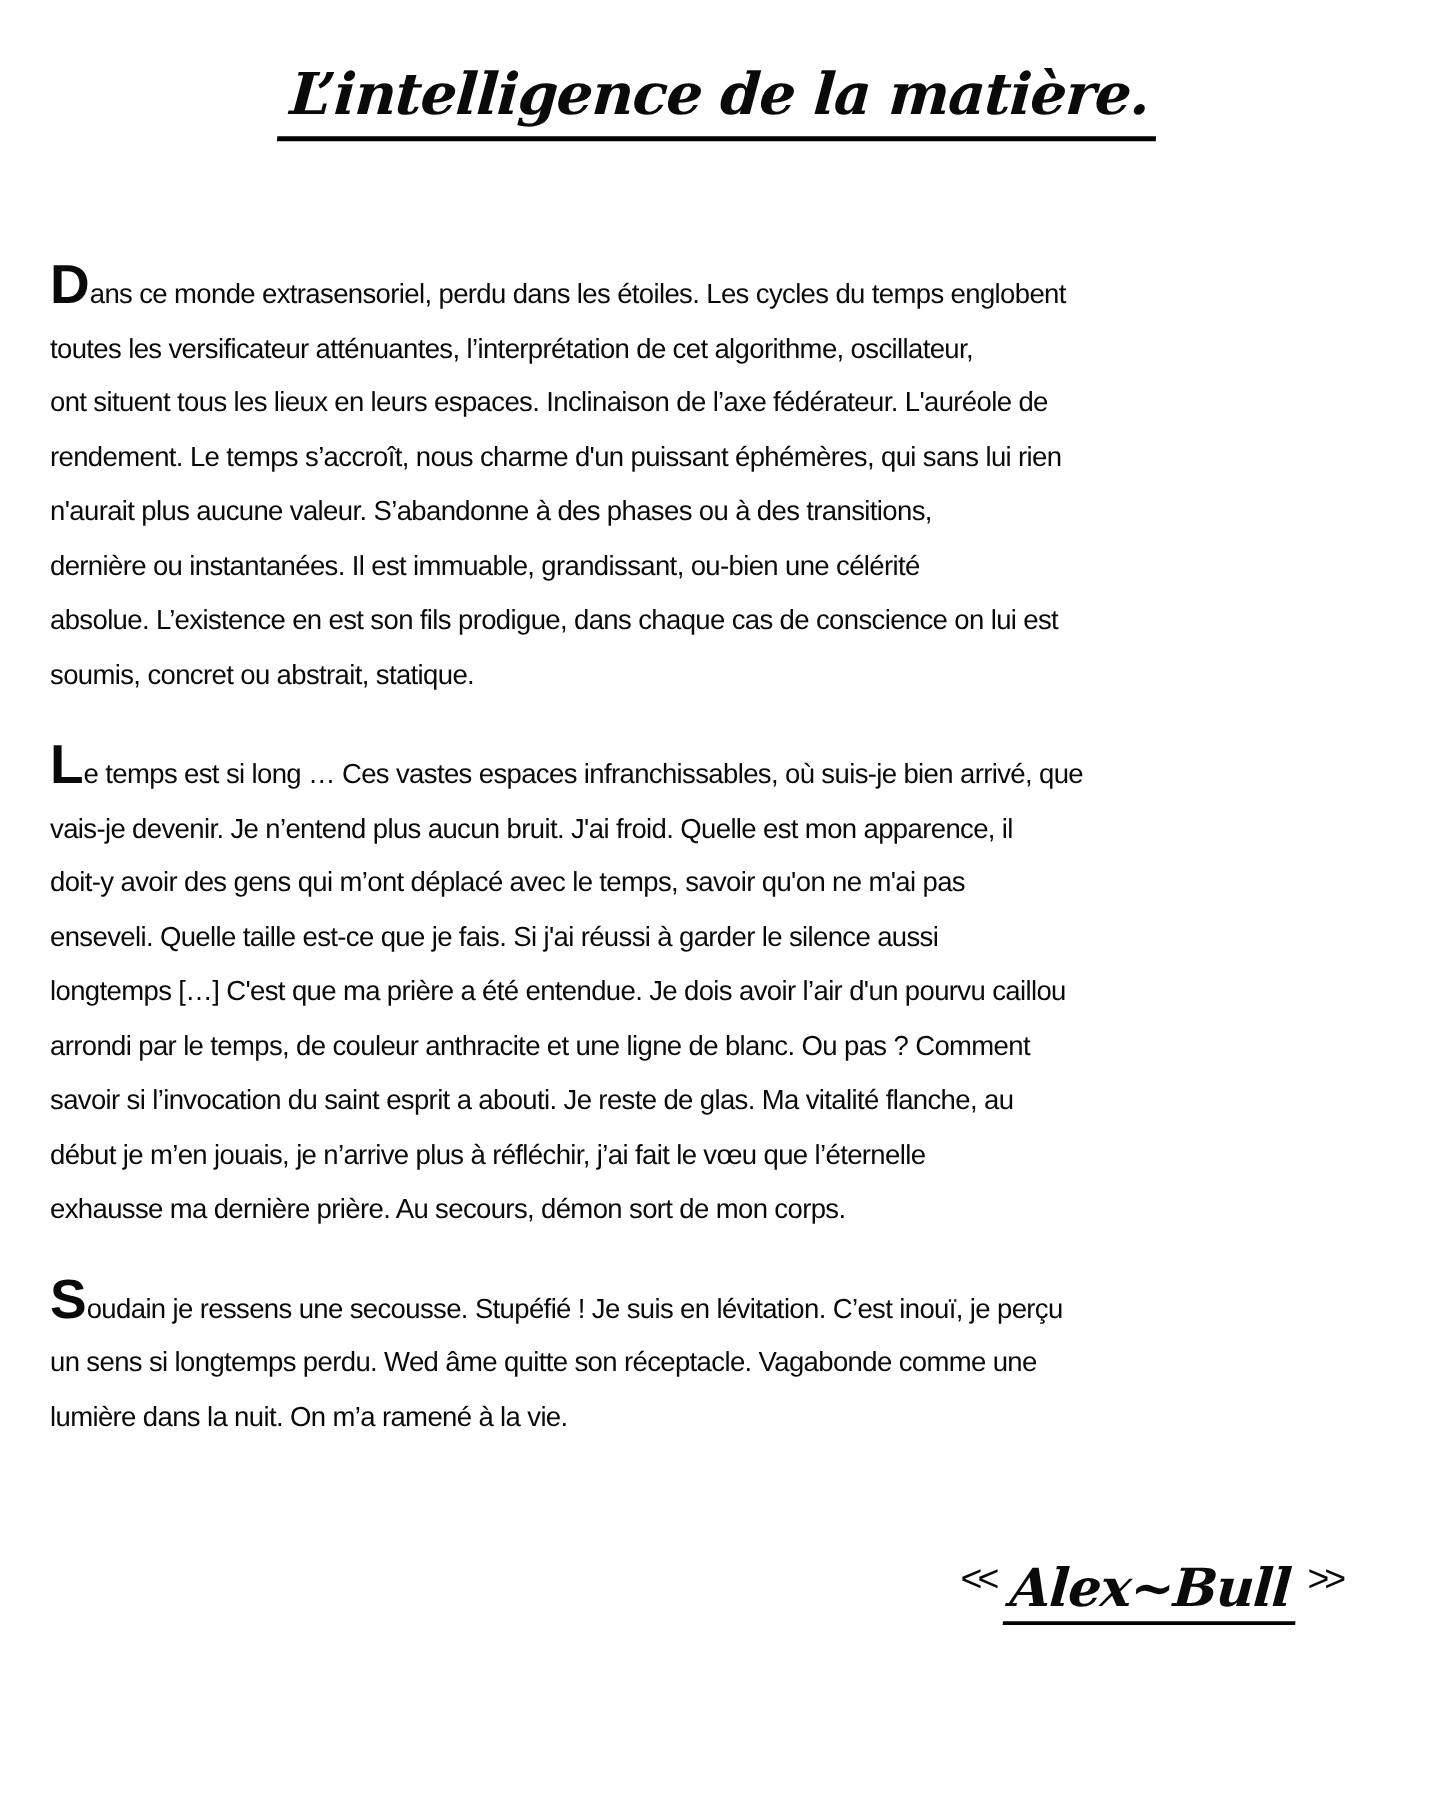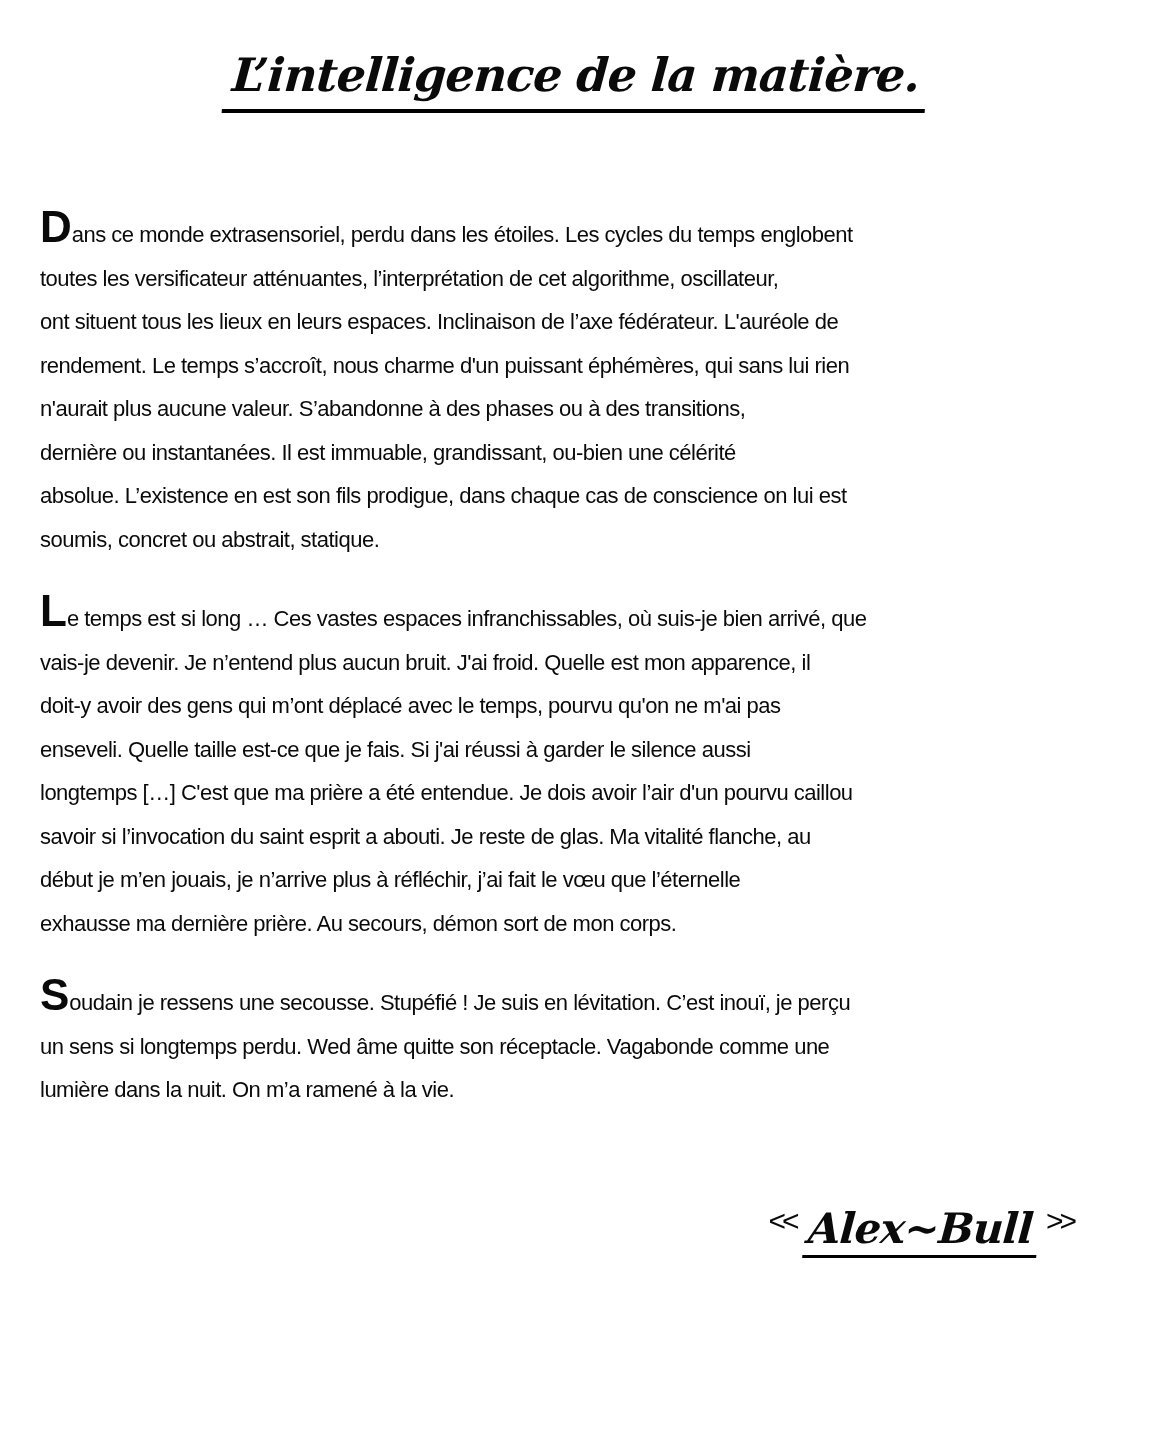--- a/index.html
+++ b/index.html
@@ -97,23 +97,24 @@
       <div class="line">rendement. Le temps s’accroît, nous charme d'un puissant éphémères, qui sans lui rien</div>
       <div class="line">n'aurait plus aucune valeur. S’abandonne à des phases ou à des transitions,</div>
       <div class="line">dernière ou instantanées. Il est immuable, grandissant, ou-bien une célérité</div>
       <div class="line">absolue. L’existence en est son fils prodigue, dans chaque cas de conscience on lui est</div>
       <div class="line">soumis, concret ou abstrait, statique.</div>
     </div>
 
     <div class="para">
       <div class="line"><span class="drop-initial">L</span><span>e temps est si long … Ces vastes espaces infranchissables, où suis-je bien arrivé, que</span></div>
       <div class="line">vais-je devenir. Je n’entend plus aucun bruit. J'ai froid. Quelle est mon apparence, il</div>
-      <div class="line">doit-y avoir des gens qui m’ont déplacé avec le temps, pourvu qu'on ne m'ai pas</div>
+      <div class="line">doit-y avoir des gens qui m’ont déplacé avec le temps, savoir qu'on ne m'ai pas</div>
       <div class="line">enseveli. Quelle taille est-ce que je fais. Si j'ai réussi à garder le silence aussi</div>
       <div class="line">longtemps […] C'est que ma prière a été entendue. Je dois avoir l’air d'un pourvu caillou</div>
+      <div class="line">arrondi par le temps, de couleur anthracite et une ligne de blanc. Ou pas ? Comment</div>
       <div class="line">savoir si l’invocation du saint esprit a abouti. Je reste de glas. Ma vitalité flanche, au</div>
       <div class="line">début je m’en jouais, je n’arrive plus à réfléchir, j’ai fait le vœu que l’éternelle</div>
       <div class="line">exhausse ma dernière prière. Au secours, démon sort de mon corps.</div>
     </div>
 
     <div class="para">
       <div class="line"><span class="drop-initial">S</span><span>oudain je ressens une secousse. Stupéfié ! Je suis en lévitation. C’est inouï, je perçu</span></div>
       <div class="line">un sens si longtemps perdu. Wed âme quitte son réceptacle. Vagabonde comme une</div>
       <div class="line">lumière dans la nuit. On m’a ramené à la vie.</div>
     </div>

